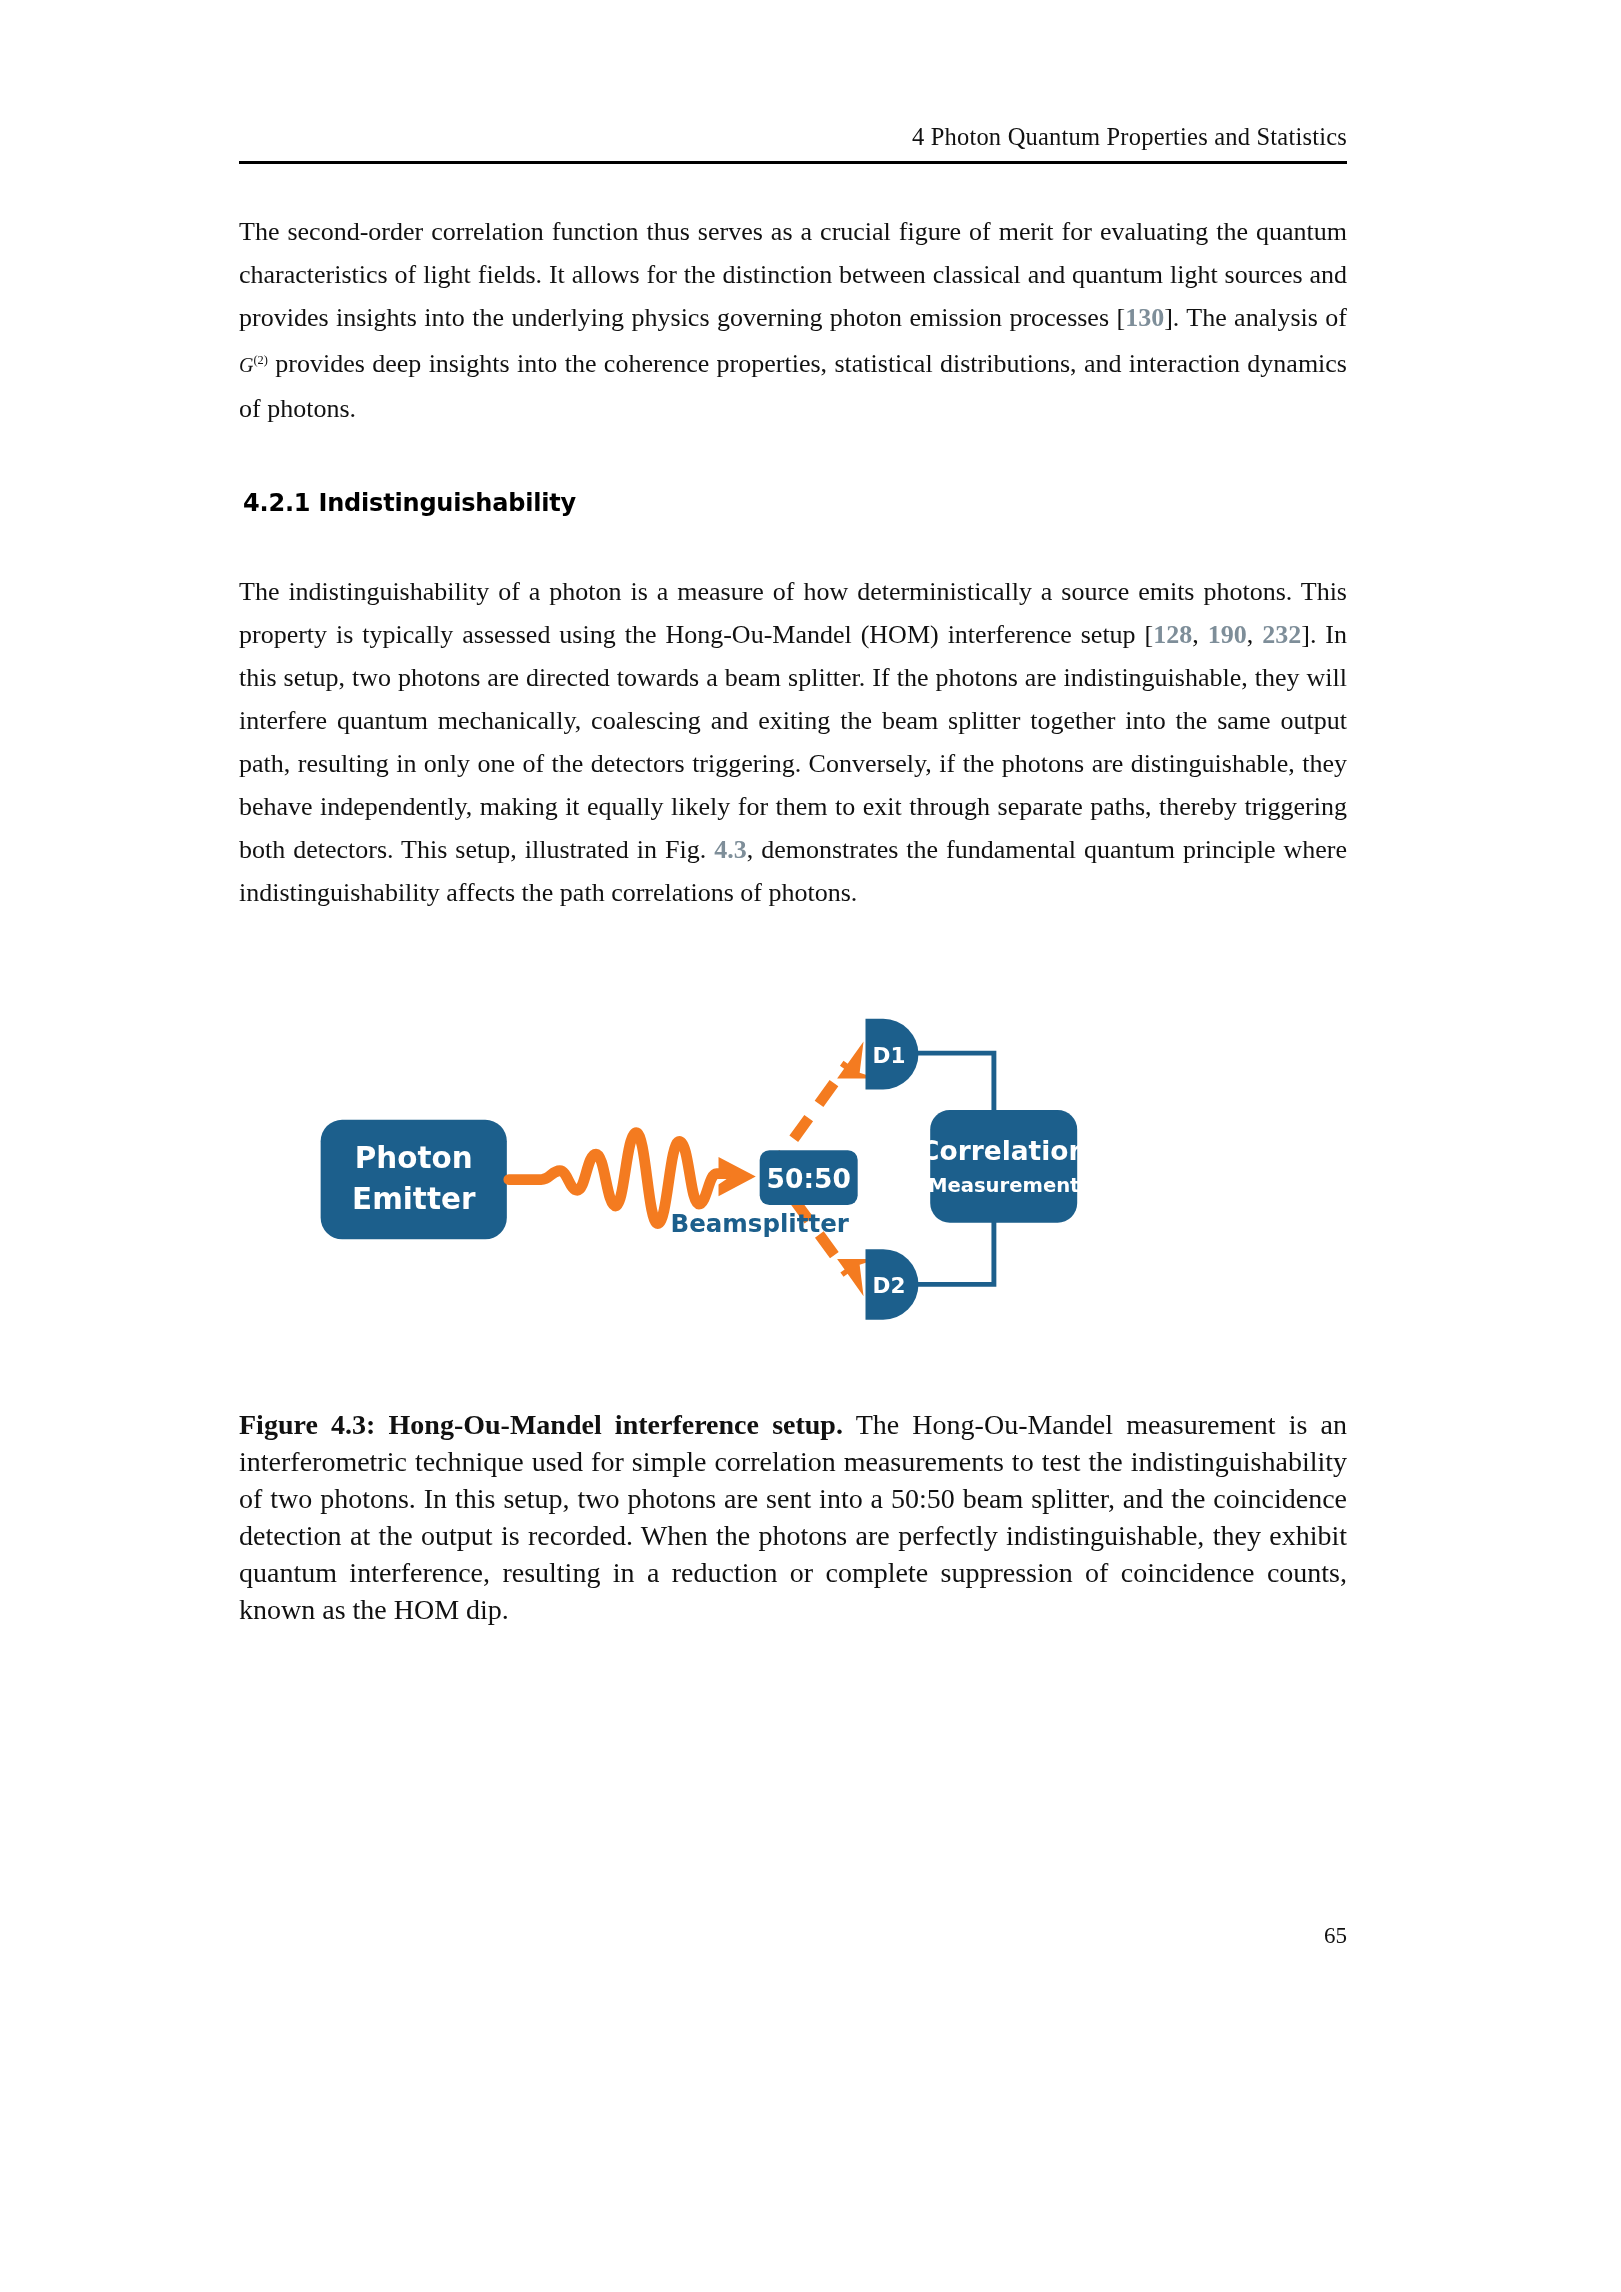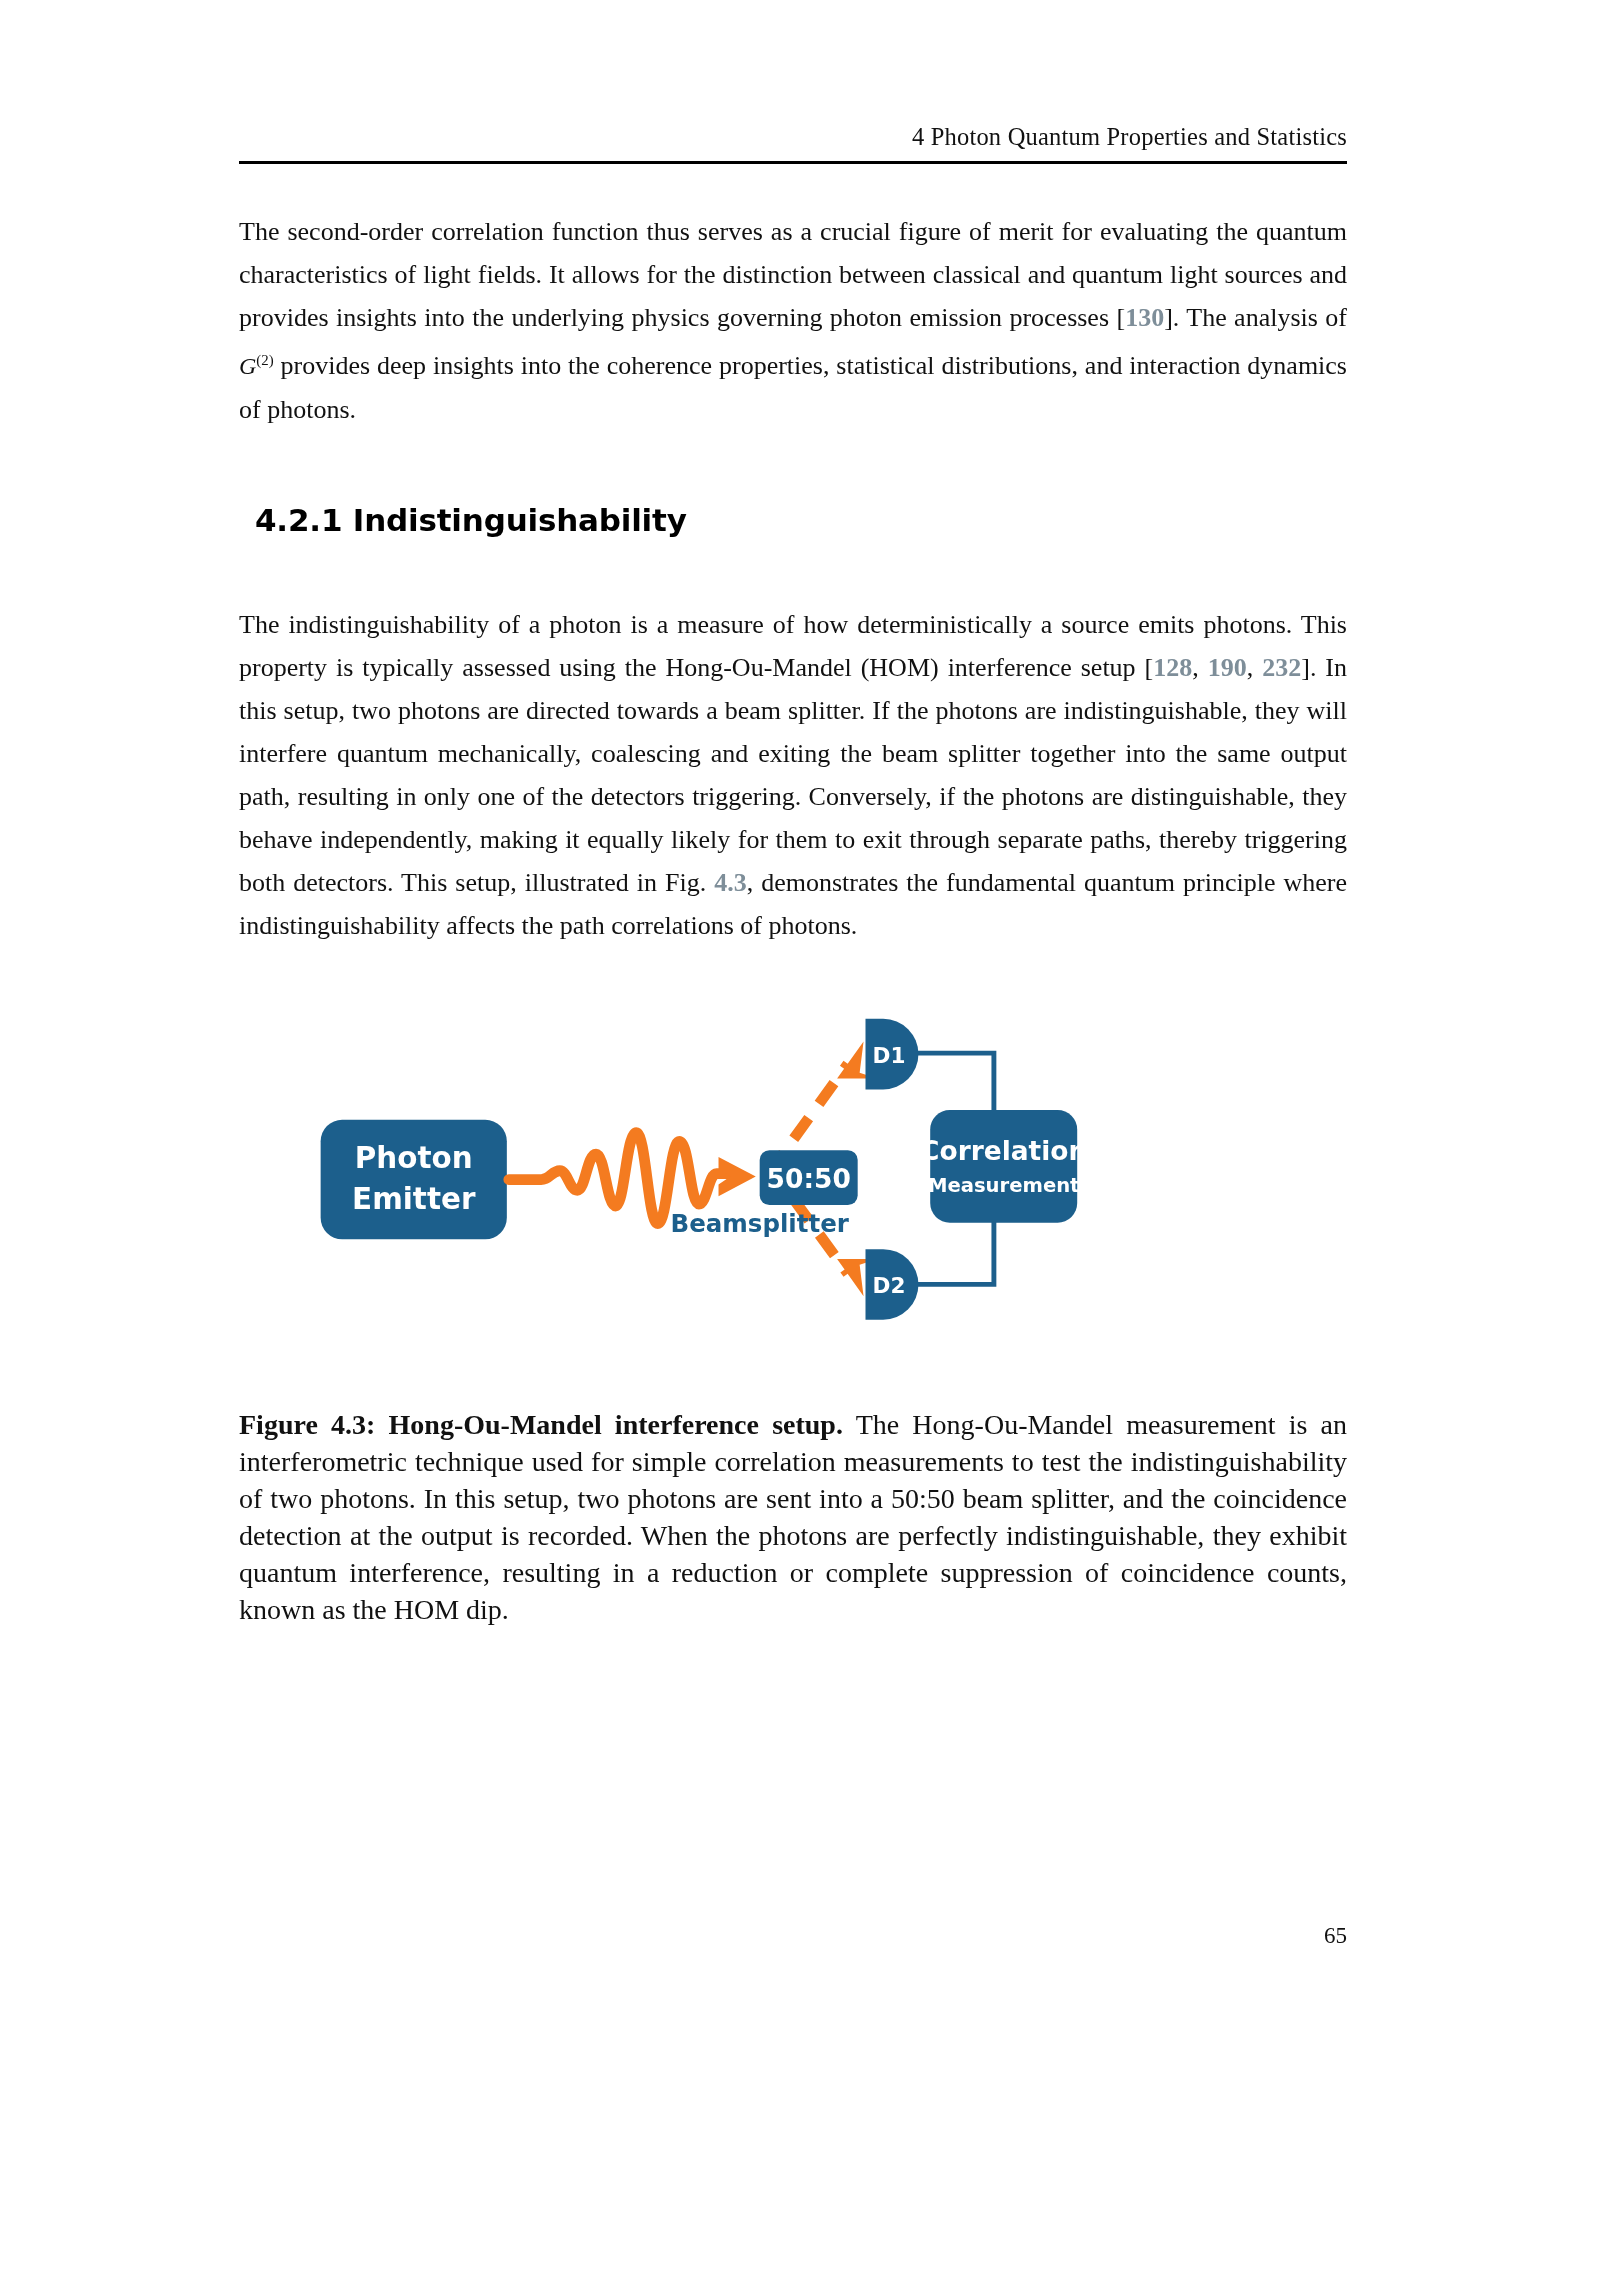--- a/index.html
+++ b/index.html
@@ -60,34 +60,34 @@
     text-align-last: left;
     color: #111111;
     hyphens: none;
   }
 
   .cite { color: #7e8e99; font-weight: bold; }
 
   .gsup {
     font-family: "Liberation Serif", "DejaVu Serif", serif;
     font-style: italic;
-    font-size: 24px;
+    font-size: 20px;
   }
   .gsup sup {
     font-size: 0.62em;
     font-style: normal;
     vertical-align: super;
   }
 
   h3.subsec {
     font-family: "DejaVu Sans", "Liberation Sans", sans-serif;
     font-weight: bold;
-    font-size: 31px;
+    font-size: 24px;
     letter-spacing: -0.2px;
-    margin: 16px;
+    margin: 4px;
     color: #000000;
   }
   .spacer-before-h3 { height: 55px; }
   .spacer-after-h3  { height: 49px; }
 
   
   .figure-wrap {
     position: absolute;
     left: 227px;
     top: 1002px;

